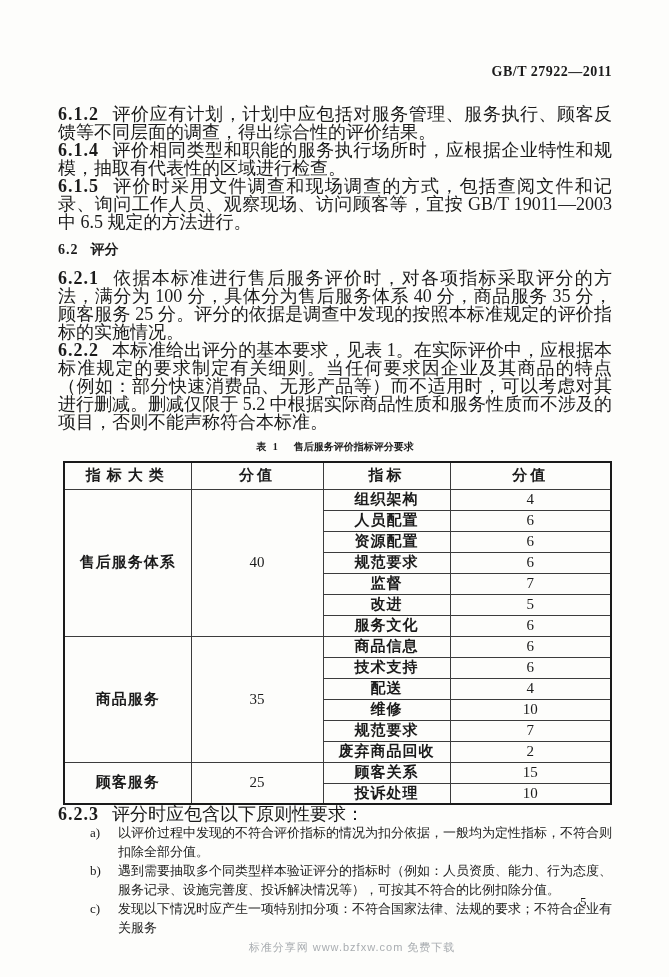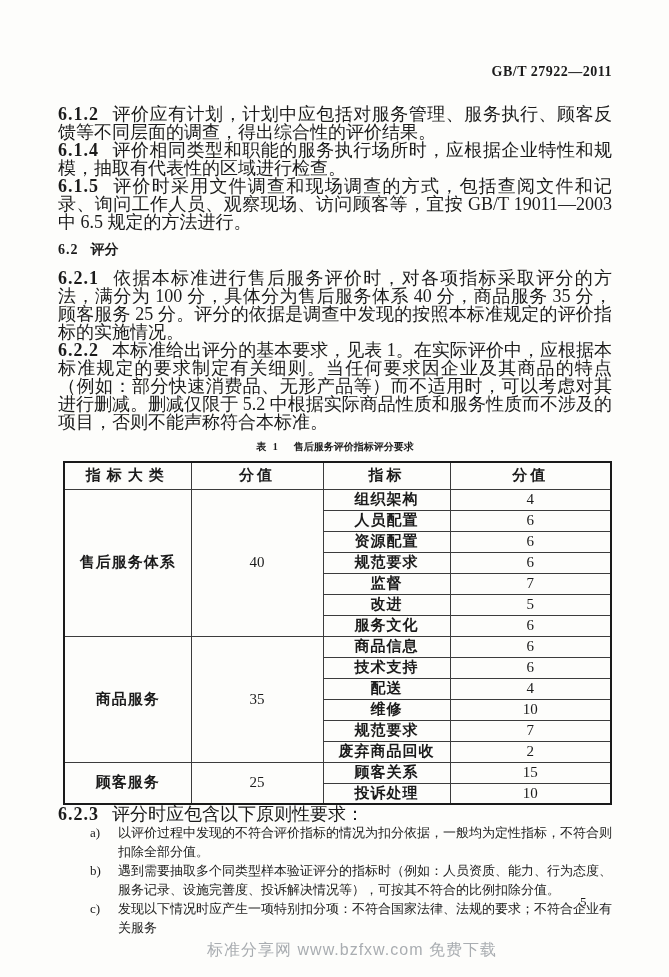--- a/index.html
+++ b/index.html
@@ -84,21 +84,21 @@
     position: absolute;
     left: 580px; top: 894px;
     font-size: 13px;
   }
   .watermark {
     position: absolute;
     left: 352px; top: 940px;
     transform: translateX(-50%);
     white-space: nowrap;
     color: #a9adb1;
-    font-size: 16px;
+    font-size: 11px;
     letter-spacing: 1px;
     font-family: "Liberation Sans", sans-serif;
   }
 </style>
 </head>
 <body>
 
 <div class="page">
   <div class="content">
 

